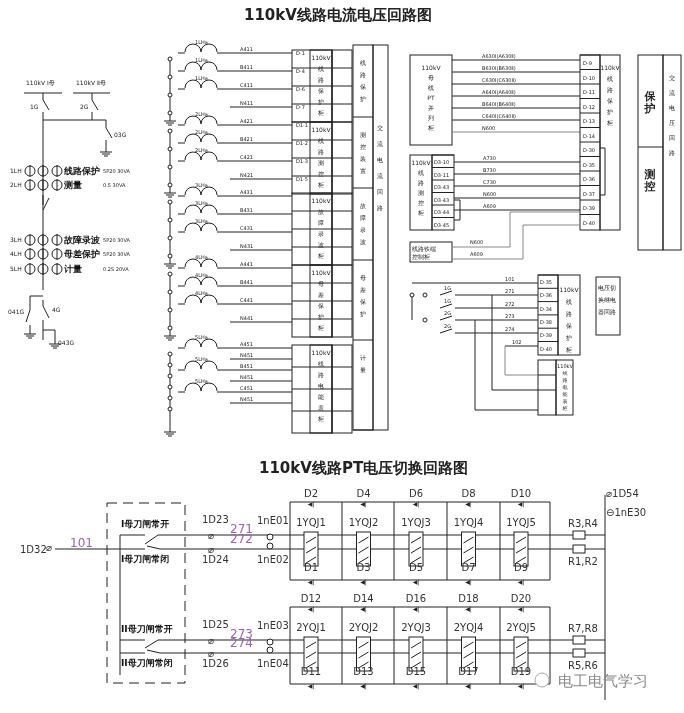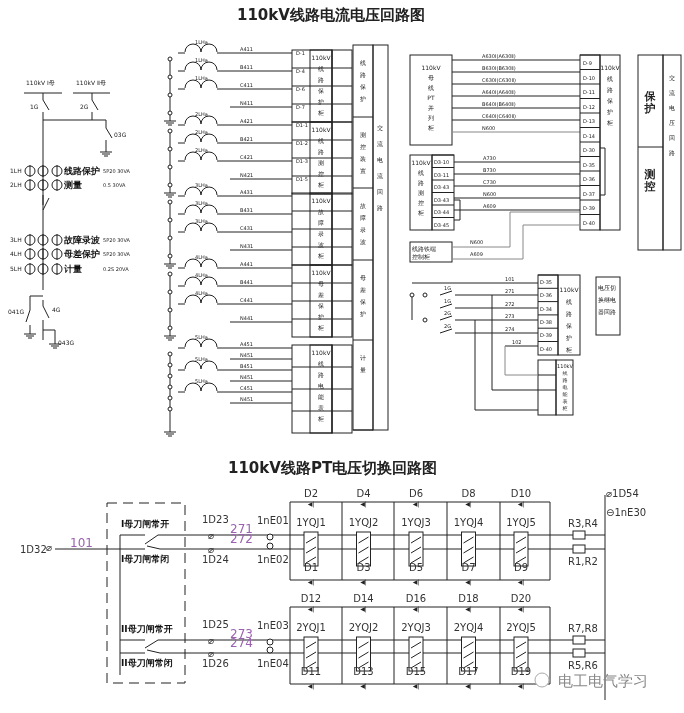--- a/index.html
+++ b/index.html
@@ -1,32 +1,32 @@
 <!DOCTYPE html>
 <html><head>
 <meta charset="utf-8">
 <style>
   html,body{margin:0;padding:0;background:#fff;}
   body{width:684px;height:713px;position:relative;overflow:hidden;font-family:"DejaVu Sans",sans-serif;}
   svg{position:absolute;left:0;top:0;}
-  .title{position:absolute;font-family:"DejaVu Sans",sans-serif;font-weight:bold;color:#222;font-size:15px;white-space:nowrap;}
+  .title{position:absolute;font-family:"DejaVu Sans",sans-serif;font-weight:bold;color:#222;font-size:15px;white-space:nowrap;margin-left:7px;}
   text{font-family:"DejaVu Sans",sans-serif;}
   .t-tiny{font-size:5px;fill:#222;}
   .t-sm{font-size:6px;fill:#222;}
   .t-lbl{font-size:10px;fill:#333;}
   .t-purple{font-size:12px;fill:#9a62b0;}
   .t-cn{font-size:9px;fill:#111;font-weight:bold;}
   .t-cnbig{font-size:11px;fill:#222;font-weight:bold;}
   .wm{font-size:15px;fill:#888;}
 </style>
 </head>
 <body>
 
 <div class="title" style="left:237px;top:6px;">110kV线路电流电压回路图</div>
-<div class="title" style="left:228px;top:459px;">110kV线路PT电压切换回路图</div>
+<div class="title" style="left:252px;top:459px;">110kV线路PT电压切换回路图</div>
 
 <svg id="diagram" width="684" height="713" viewBox="0 0 684 713">
     <g>
       <line x1="24" y1="93" x2="62" y2="93" stroke="#222" stroke-width="1"></line>
       <line x1="73" y1="93" x2="110" y2="93" stroke="#222" stroke-width="1"></line>
       <text x="26" y="85" class="t-sm" text-anchor="start">110kV Ⅰ母</text>
       <text x="76" y="85" class="t-sm" text-anchor="start">110kV Ⅱ母</text>
       <line x1="43" y1="93" x2="43" y2="100" stroke="#222" stroke-width="1"></line>
       <line x1="43" y1="100" x2="49" y2="110" stroke="#222" stroke-width="1"></line>
       <line x1="43" y1="112" x2="43" y2="120" stroke="#222" stroke-width="1"></line>

